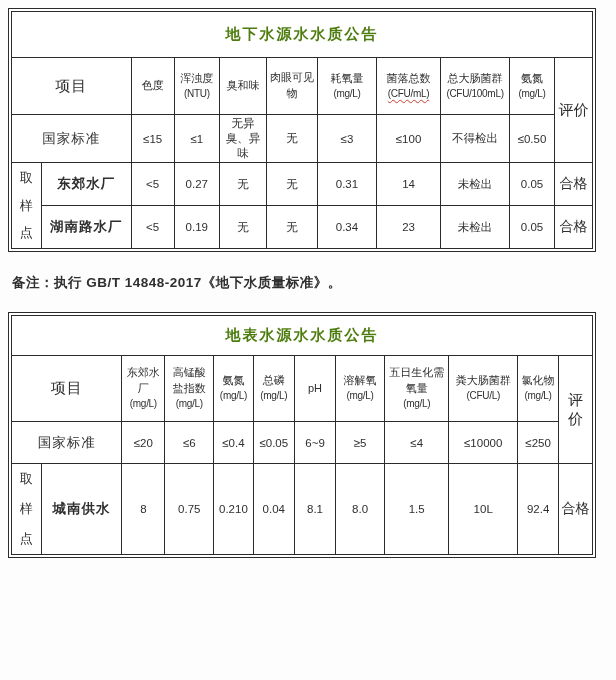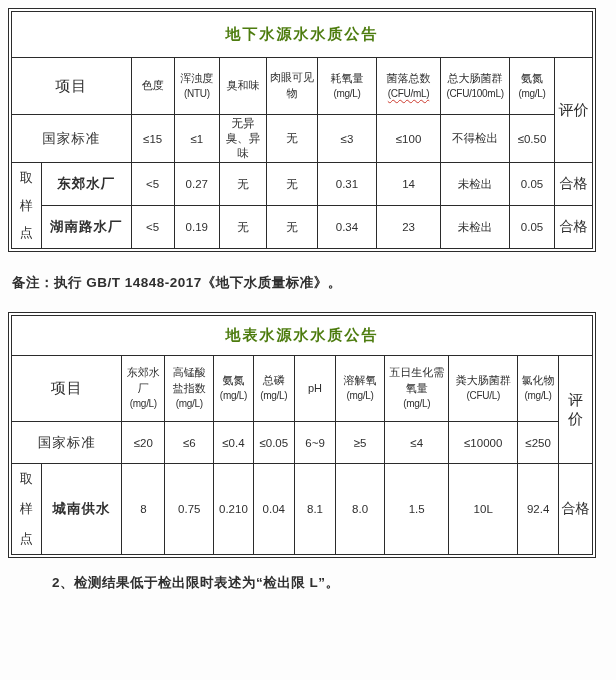--- a/index.html
+++ b/index.html
@@ -272,15 +272,14 @@
         <td class="val-cell">8.0</td>
         <td class="val-cell">1.5</td>
         <td class="val-cell">10L</td>
         <td class="val-cell">92.4</td>
         <td class="pass-cell">合格</td>
       </tr>
     </tbody>
       </table>
   </div>
 
-  <div class="note note-2b">2、检测结果低于检出限时表述为“检出限 L”。</div>
 
 </div>
 
 </body></html>

